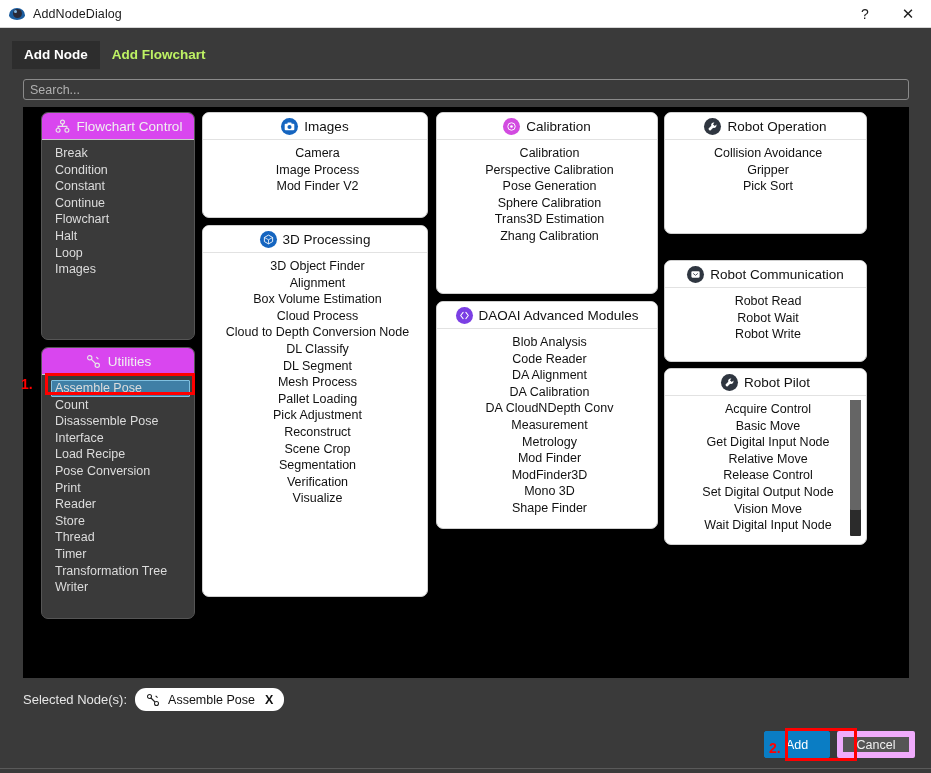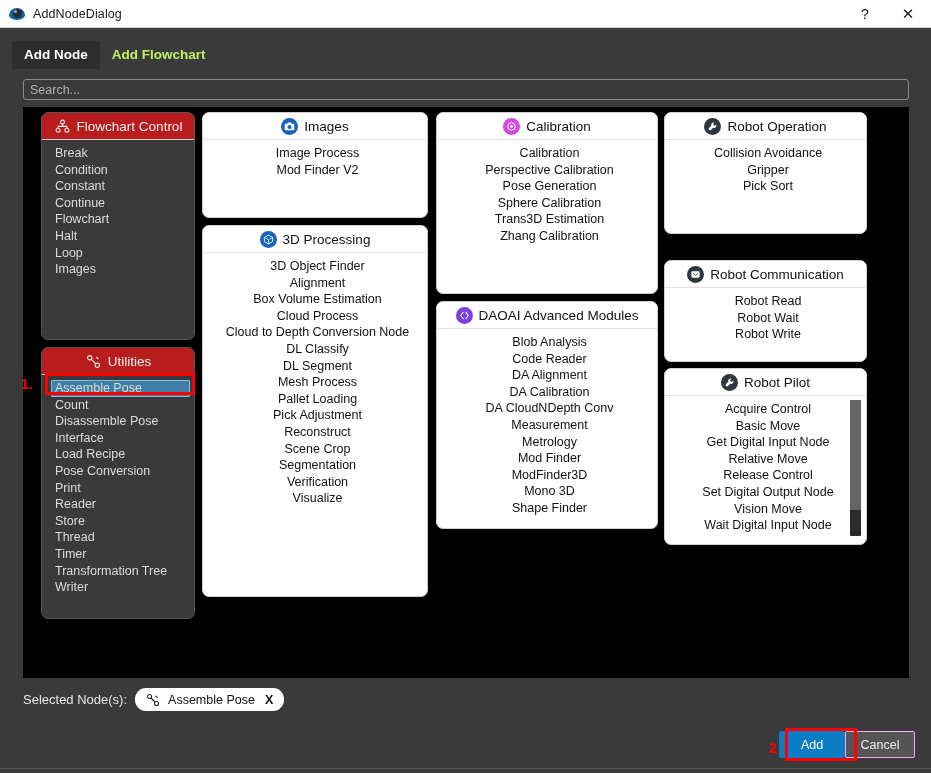--- a/index.html
+++ b/index.html
@@ -139,21 +139,21 @@
     gap: 6px;
   }
   .card.light .card-header {
     color: #111111;
     border-bottom: 1px solid #e2e2e2;
     background: #ffffff;
   }
   .card.dark .card-header {
     color: #f0f0f0;
     border-bottom: 1px solid #cccccc;
-    background: #b91c1c;
+    background: #d946ef;
   }
   .card-body {
     padding: 5px 0 4px 0;
     position: relative;
     height: calc(100% - 27px);
     overflow: hidden;
   }
   .item {
     font-size: 12.5px;
     line-height: 16.6px;
@@ -246,41 +246,41 @@
     font-size: 12.5px;
     color: #111111;
     margin-left: 3px;
     cursor: default;
   }
 
   
   .footer-btns {
     position: absolute;
     right: 16px; top: 731px;
-    display: flex; align-items: center; gap: 0;
+    display: flex; align-items: center; gap: 7px;
   }
   .btn {
     height: 27px;
     min-width: 66px;
     display: inline-flex; align-items: center; justify-content: center;
     font-size: 12.5px;
     border-radius: 2px;
     cursor: default;
   }
   .btn.primary {
     background: #0a7dc4;
     color: #ffffff;
     border: 1px solid #0a7dc4;
     width: 66px;
   }
   .btn.secondary {
     background: #555555;
     color: #f0f0f0;
-    border: 1px solid #f0abfc;
-    width: 70px;
+    border: 6px solid #f0abfc;
+    width: 78px;
   }
   .footer-sep {
     position: absolute;
     left: 0; top: 768px;
     width: 931px; height: 1px;
     background: #5a5a5a;
   }
 </style>
 </head>
 <body>
@@ -368,20 +368,21 @@
           <span class="hicon circle-blue">
             <svg width="11" height="11" viewBox="0 0 16 16">
               <rect x="1" y="4" width="14" height="9.5" rx="1.6" fill="#ffffff"></rect>
               <rect x="5" y="2.2" width="6" height="2.4" rx="0.8" fill="#ffffff"></rect>
               <circle cx="8" cy="8.8" r="3" fill="#1565c0"></circle>
             </svg>
           </span>
           <span>Images</span>
         </div>
         <div class="card-body">
+          <div class="item">Camera</div>
           <div class="item">Image Process</div>
           <div class="item">Mod Finder V2</div>
         </div>
       </div>
 
       <div class="card light" style="left:179px; top:118px; width:226px; height:372px;">
         <div class="card-header">
           <span class="hicon circle-blue">
             <svg width="11" height="11" viewBox="0 0 16 16">
               <path d="M8 1.6 L14 5 V11 L8 14.4 L2 11 V5 Z" fill="none" stroke="#ffffff" stroke-width="1.3"></path>

